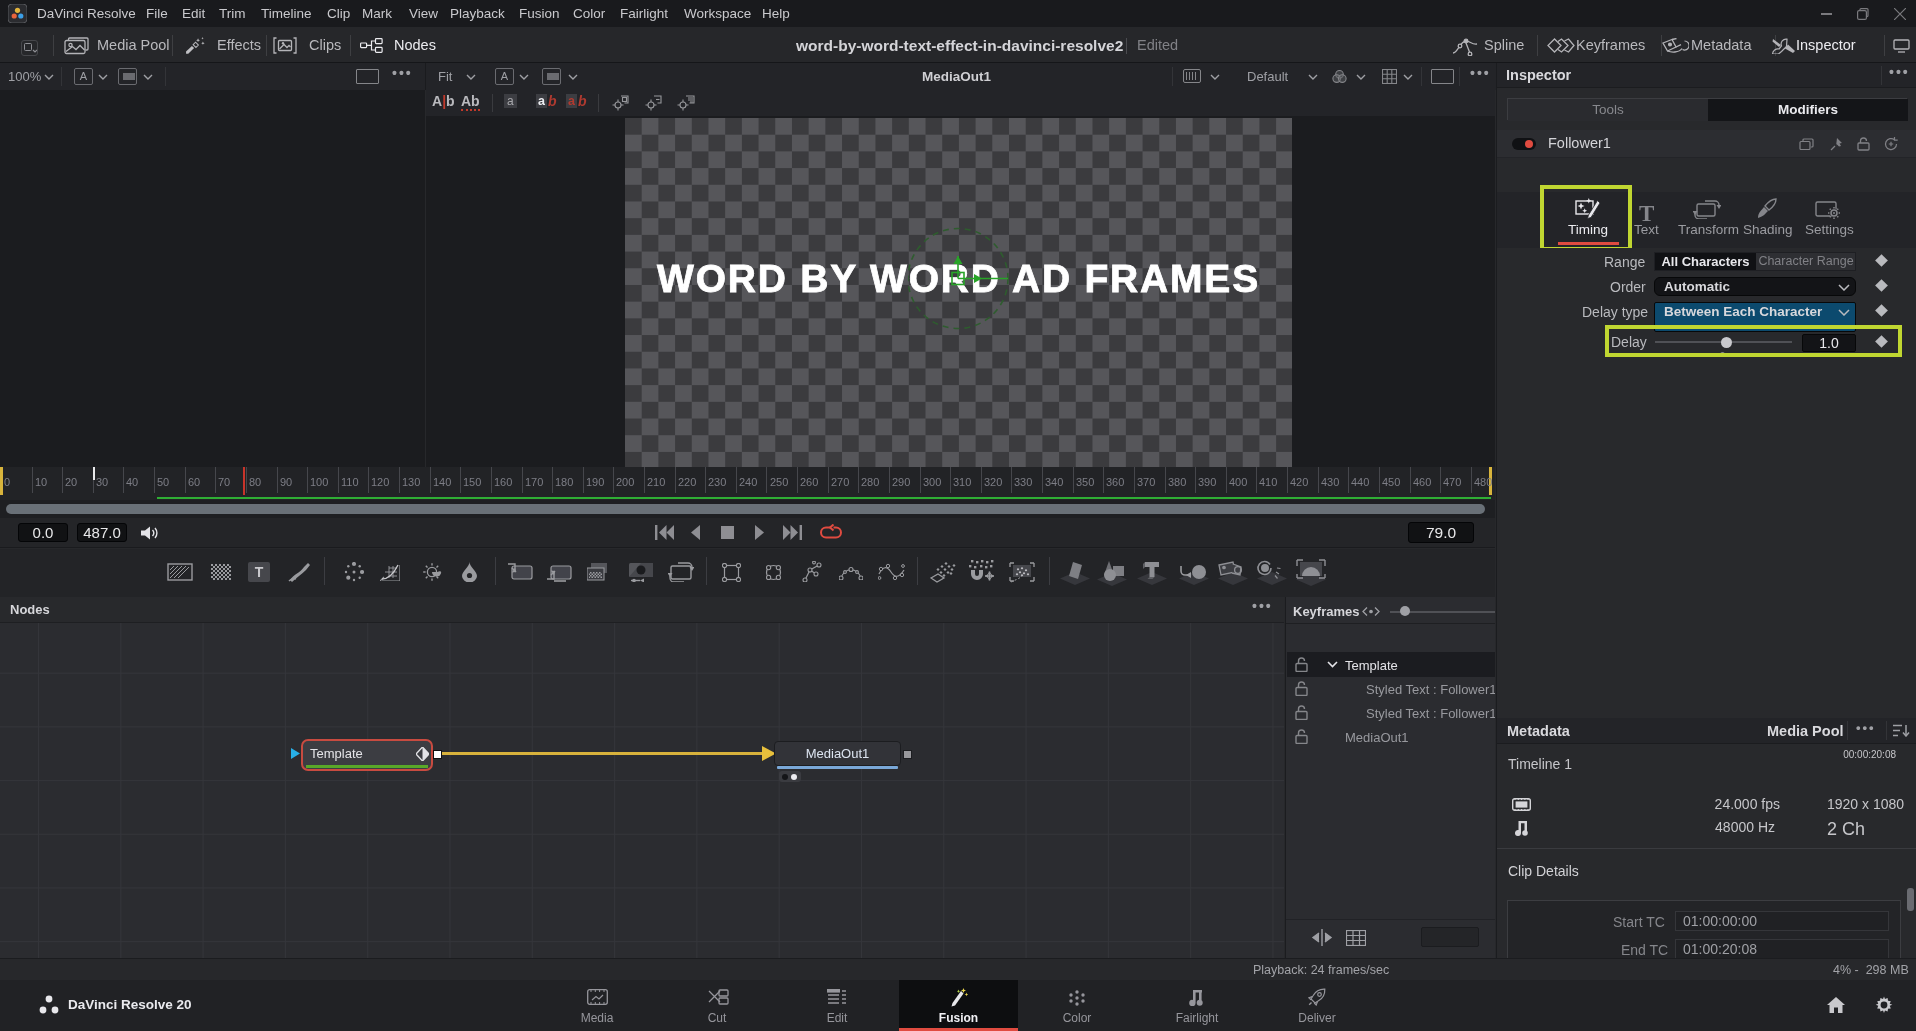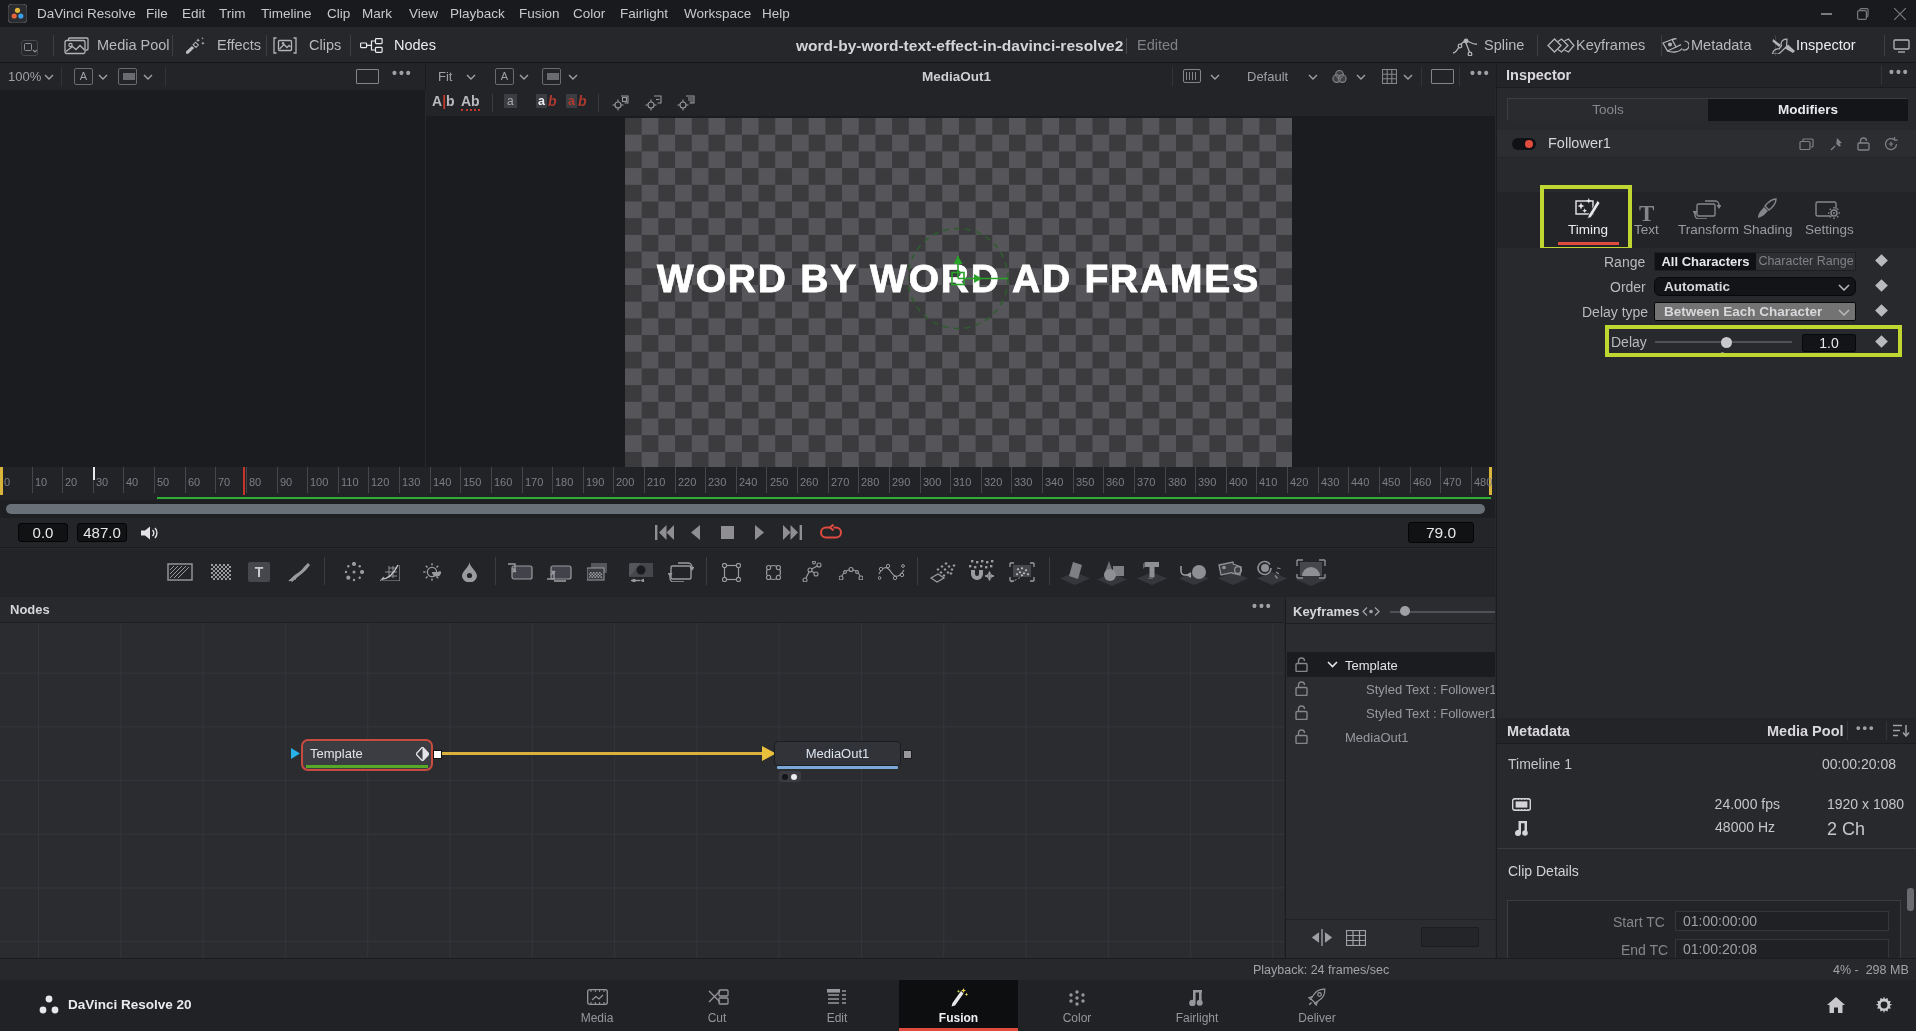--- a/index.html
+++ b/index.html
@@ -831,21 +831,21 @@
     <div class="abs kfd" style="left:380px;top:8px;"></div>
     <span class="abs" style="left:113px;top:31px;color:#b9babe;font-size:14px;">Order</span>
     <div class="abs" style="left:157px;top:29px;width:202px;height:19px;background:#131417;border:1px solid #070809;border-radius:6px;">
       <span class="abs" style="left:9px;top:1px;color:#d8d8dc;font-size:13.5px;font-weight:bold;">Automatic</span>
       <svg class="abs" style="left:183px;top:6px;" width="12" height="7" viewBox="0 0 12 7" fill="none" stroke="#b9babe" stroke-width="1.5">
             <path d="M1 1 L6 6 L11 1"></path>
           </svg>
     </div>
     <div class="abs kfd" style="left:380px;top:33px;"></div>
     <span class="abs" style="left:85px;top:56px;color:#b9babe;font-size:14px;">Delay type</span>
-    <div class="abs" style="left:157px;top:54px;width:202px;height:19px;background:#737373;border:1px solid #070809;border-radius:2px;">
+    <div class="abs" style="left:157px;top:54px;width:202px;height:30px;background:#0c4a6e;border:1px solid #070809;border-radius:2px;">
       <span class="abs" style="left:9px;top:1px;color:#d8d8dc;font-size:13.5px;font-weight:bold;">Between Each Character</span>
       <svg class="abs" style="left:183px;top:6px;" width="12" height="7" viewBox="0 0 12 7" fill="none" stroke="#b9babe" stroke-width="1.5">
             <path d="M1 1 L6 6 L11 1"></path>
           </svg>
     </div>
     <div class="abs kfd" style="left:380px;top:58px;"></div>
     <span class="abs" style="left:114px;top:86px;color:#b9babe;font-size:14px;">Delay</span>
     <div class="abs" style="left:158px;top:93px;width:137px;height:2px;background:#505156;"></div>
     <div class="abs" style="left:224px;top:89px;width:11px;height:11px;border-radius:50%;background:#c9c9cd;"></div>
     <div class="abs" style="left:223px;top:104px;width:5px;height:5px;border-radius:50%;background:#85868b;"></div>
@@ -861,21 +861,21 @@
     <div class="vdiv" style="left:350px;top:3px;height:19px;background:#333438;"></div>
     <span class="abs" style="left:359px;top:2px;color:#9fa0a5;font-size:13px;letter-spacing:2px;font-weight:bold;">•••</span>
     <div class="vdiv" style="left:389px;top:3px;height:19px;background:#333438;"></div>
     <svg class="abs" style="left:396px;top:6px;" width="17" height="13" viewBox="0 0 17 13" fill="none" stroke="#9fa0a5" stroke-width="1.5">
           <path d="M0 1.5 H9 M0 6.5 H7 M0 11.5 H5"></path>
           <path d="M13 1 V11"></path>
           <path d="M10 8.5 L13 12 L16 8.5"></path>
         </svg>
   </div>
   <span class="abs" style="left:11px;top:38px;color:#c6c6ca;font-size:14px;">Timeline 1</span>
-  <span class="abs" style="right:20px;top:38px;color:#c6c6ca;font-size:14px;">00:00:20:08</span>
+  <span class="abs" style="right:20px;top:31px;color:#c6c6ca;font-size:10px;">00:00:20:08</span>
   <svg class="abs" style="left:15px;top:80px;" width="19" height="13" viewBox="0 0 19 13" fill="none" stroke="#d4d4d8" stroke-width="1.4">
         <rect x="0.7" y="0.7" width="17.6" height="11.6" rx="2"></rect>
         <rect x="3.6" y="3.4" width="11.8" height="6.2" fill="#d4d4d8" stroke="none"></rect>
         <path d="M3 0.7 V2 M6.3 0.7 V2 M9.6 0.7 V2 M12.9 0.7 V2 M16 0.7 V2 M3 11 V12.3 M6.3 11 V12.3 M9.6 11 V12.3 M12.9 11 V12.3 M16 11 V12.3" stroke-width="1.1"></path>
       </svg>
   <span class="abs" style="right:136px;top:78px;color:#c6c6ca;font-size:14px;">24.000 fps</span>
   <span class="abs" style="left:330px;top:78px;color:#c6c6ca;font-size:14px;">1920 x 1080</span>
   <svg class="abs" style="left:17px;top:102px;" width="14" height="16" viewBox="0 0 14 16" fill="#d4d4d8">
         <path d="M4.5 1 H13 V3.2 H7 V13 a3 3 0 1 1 -2.5-3 Z"></path>
         <circle cx="11" cy="13" r="2.8"></circle>

